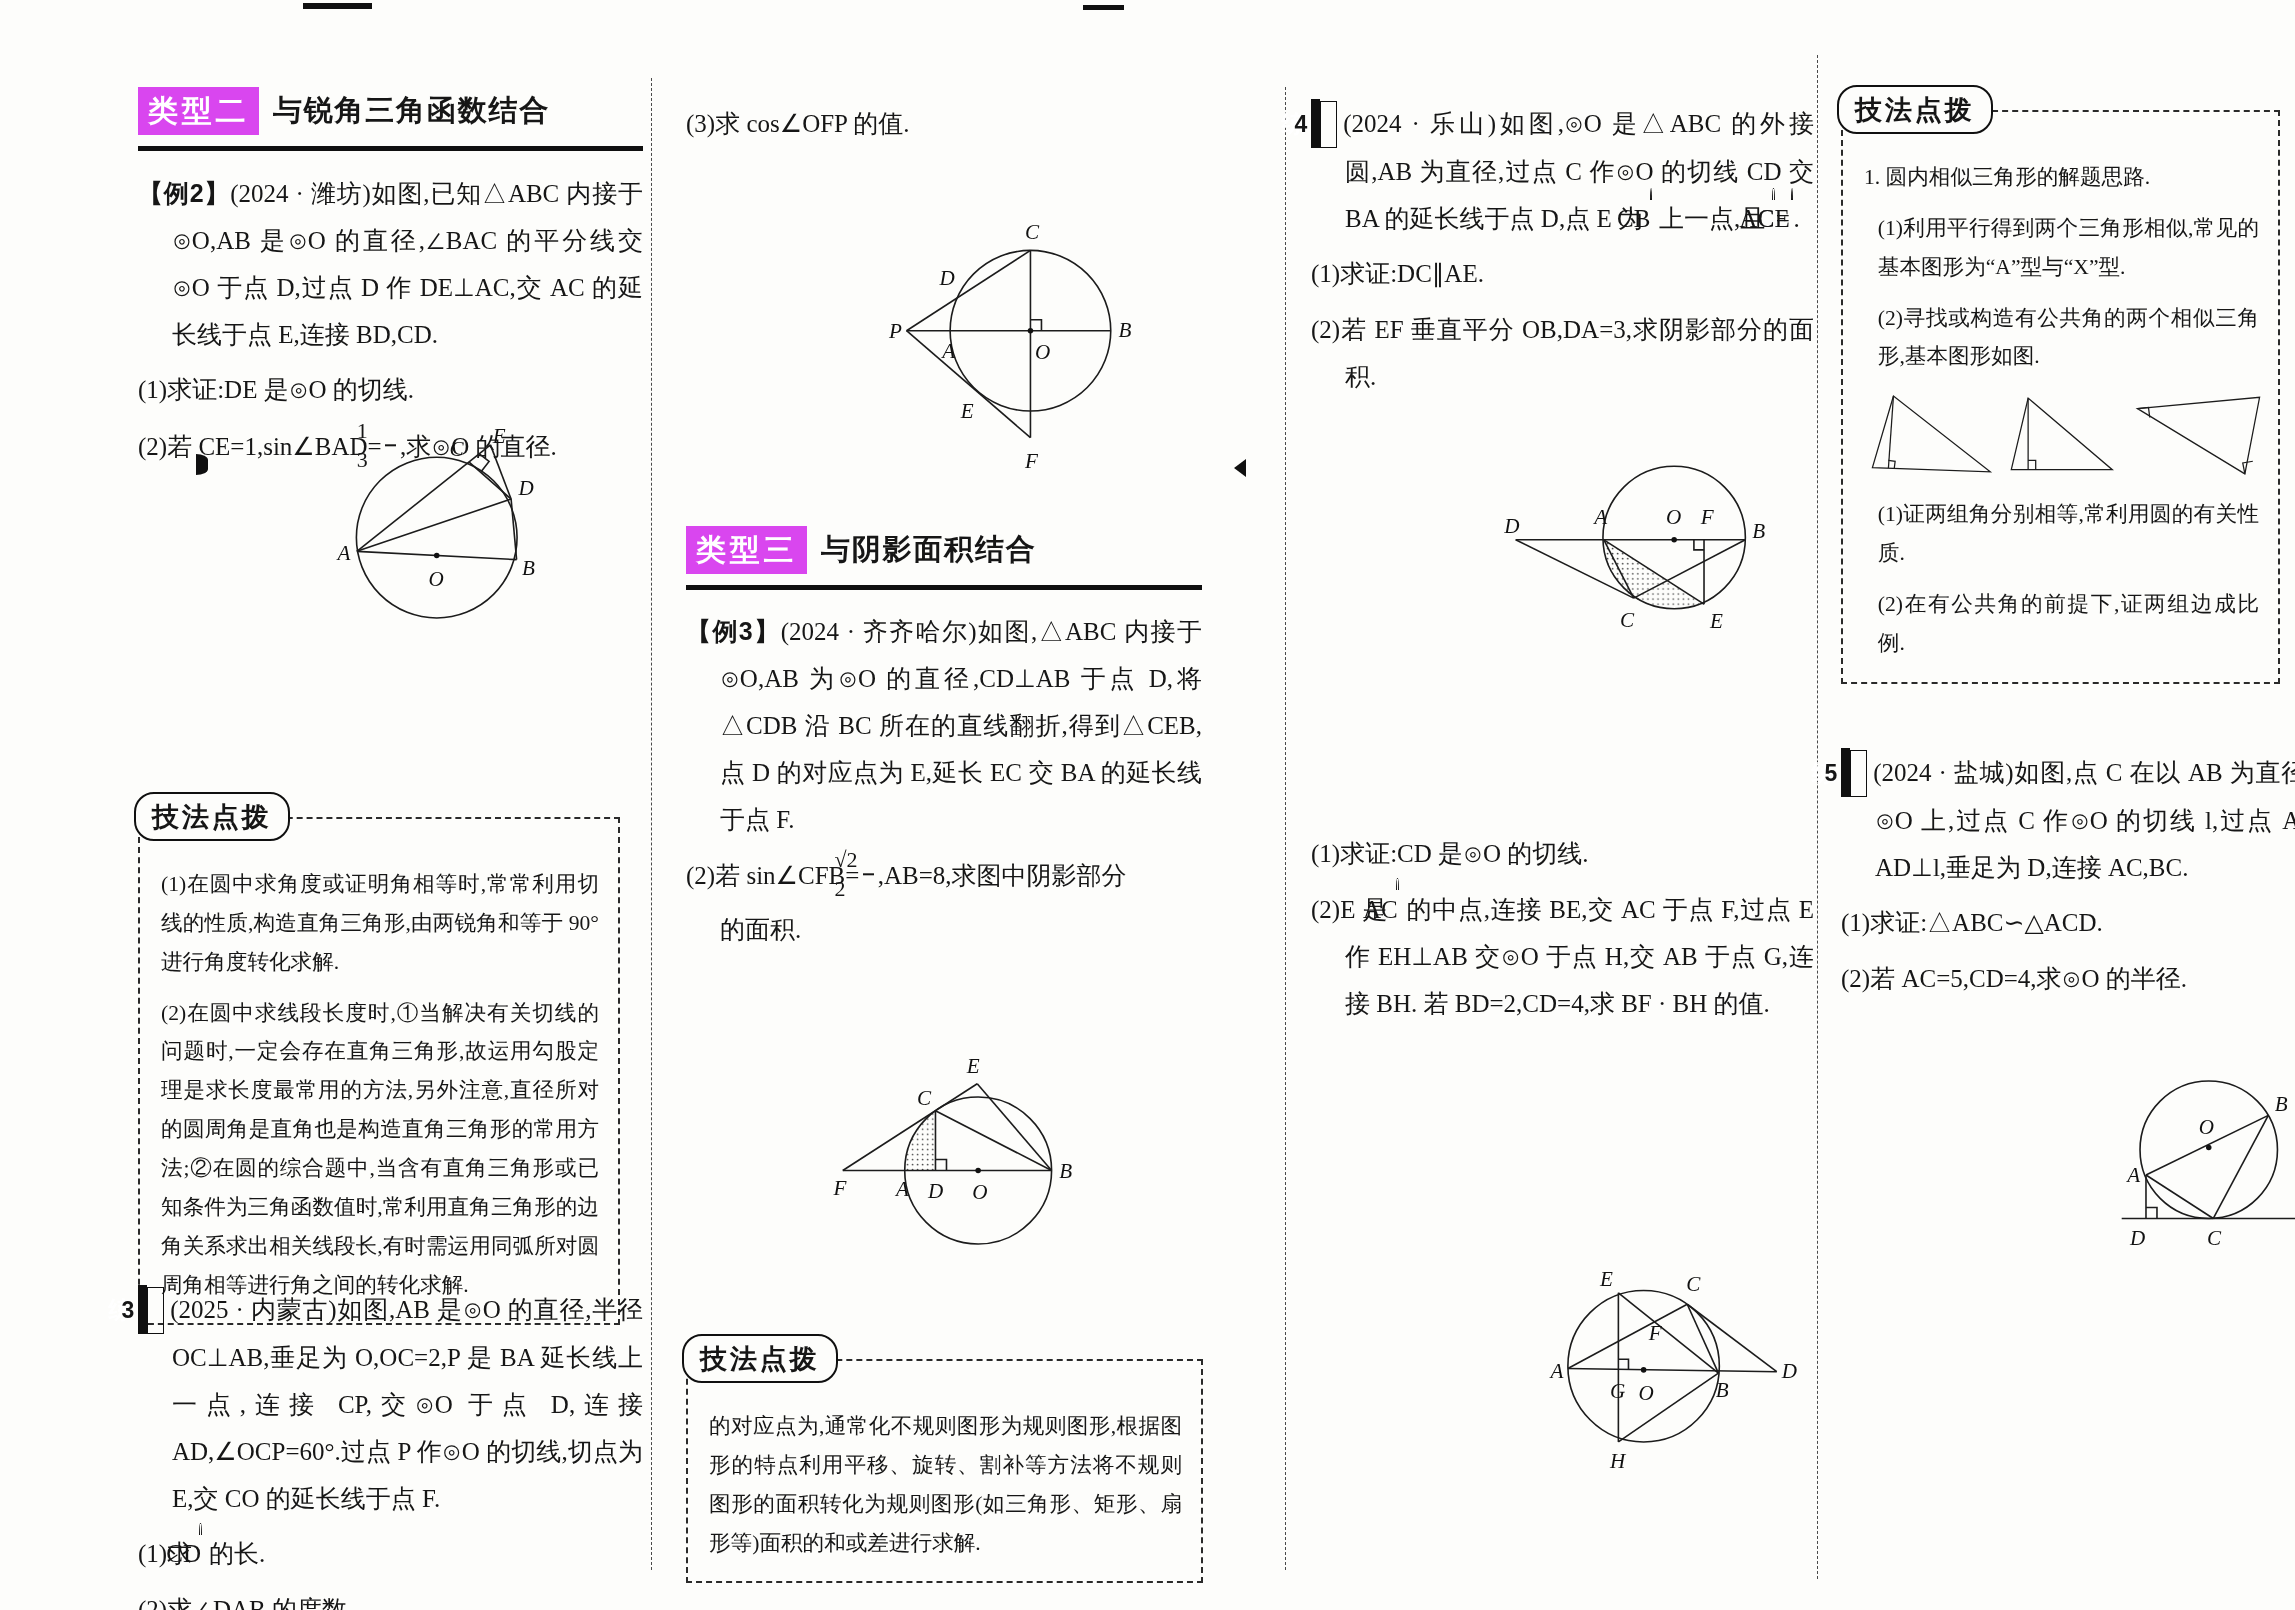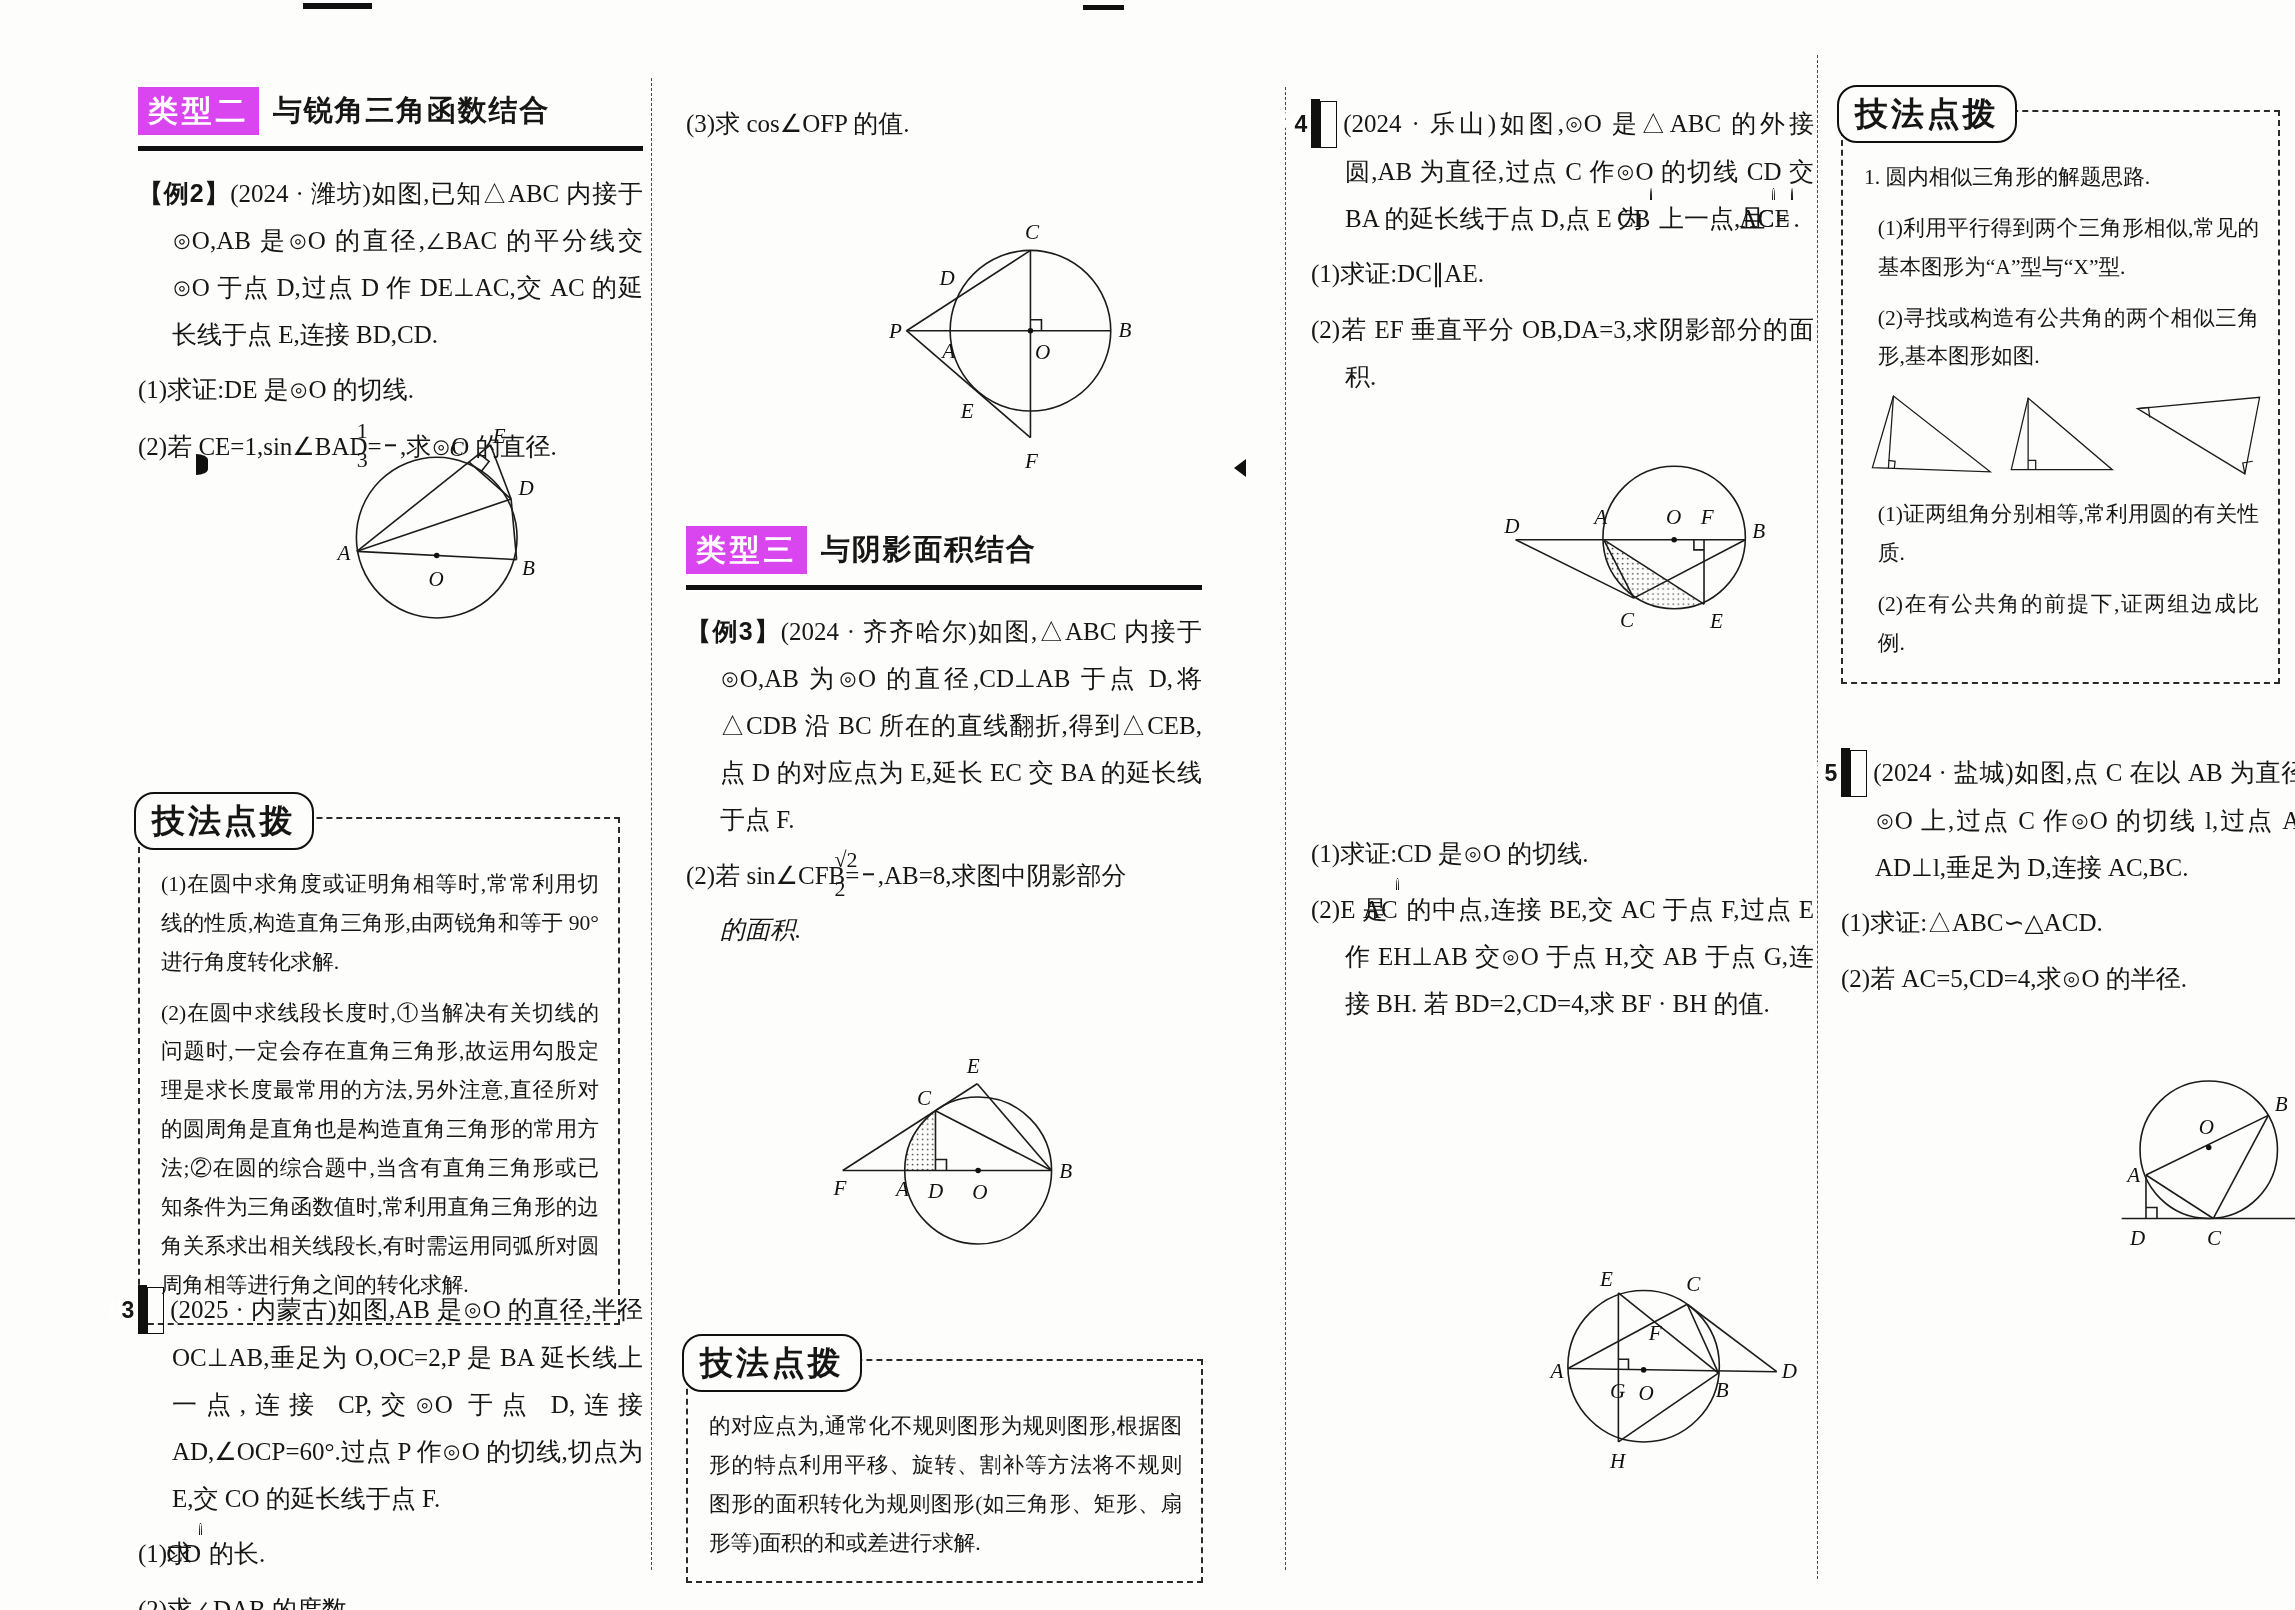--- a/index.html
+++ b/index.html
@@ -21,21 +21,21 @@
   .hang{padding-left:34px;text-indent:-34px;}
   .qline{padding-left:34px;text-indent:-34px;margin-top:8.3px;}
   .ex-label{font-weight:bold;font-family:"Liberation Sans", sans-serif;}
   .pr-badge{display:inline-block;background:#101010;color:#fff;font-weight:bold;
             font-family:"Liberation Sans", sans-serif;font-size:24px;padding:1.8px 4.6px;}
   .pr-num{display:inline-block;border:1.8px solid #101010;font-weight:bold;
           font-family:"Liberation Sans", sans-serif;font-size:23px;padding:0.9px 7.3px;margin-right:6.4px;}
   .tips-box{position:absolute;border:2.3px dashed #2a2a2a;padding:46px 19px 19px 21px;}
   .tips-badge{position:absolute;top:-27px;left:-6.4px;background:#fdfdfb;border:2.3px solid #101010;
               border-radius:20px;font-weight:bold;font-family:"Liberation Sans", sans-serif;
-              font-size:33px;padding:4.6px 16.5px;letter-spacing:2.8px;}
+              font-size:27px;padding:4.6px 16.5px;letter-spacing:2.8px;}
   .tips-p{font-size:21.6px;line-height:1.8;margin:0 0 12px 0;text-align:justify;}
   .tips-p:last-child{margin-bottom:0;}
   .frac{display:inline-flex;flex-direction:column;align-items:center;vertical-align:middle;
         line-height:1.15;margin:0 3.7px;transform:translateY(-3.7px);font-size:22px;}
   .frac .num{border-bottom:2.3px solid #161616;padding:0 5.5px 0.9px 5.5px;}
   .frac .den{padding:0.9px 5.5px 0 5.5px;}
   .arc{position:relative;display:inline-block;padding:0 1.8px;}
   .arc::before{content:"";position:absolute;left:0.9px;right:0.9px;top:-7.3px;height:11px;
                border:1.8px solid #161616;border-bottom:none;border-radius:50% 50% 0 0 / 100% 100% 0 0;}
   svg{overflow:visible;}
@@ -136,21 +136,21 @@
       <span class="sec-badge">类型三</span>
       <span class="sec-title">与阴影面积结合</span>
     </div>
 
     <div class="blk" style="top:608px;">
       <p class="p hang"><span class="ex-label">【例3】</span><span>(2024 · 齐齐哈尔)</span><span>如图,△ABC 内接于⊙O,AB 为⊙O 的直径,CD⊥AB 于点 D,将△CDB 沿 BC 所在的直线翻折,得到△CEB,点 D 的对应点为 E,延长 EC 交 BA 的延长线于点 F.</span></p>
       <p class="p qline"><span>(2)若 sin∠CFB=</span><span class="frac">
             <span class="num">√2</span>
             <span class="den">2</span>
           </span><span>,AB=8,求图中阴影部分</span></p>
-      <p class="p" style="padding-left:34px;font-style:italic;">的面积.</p>
+      <p class="p" style="padding-left:34px;">的面积.</p>
     </div>
 
     <svg style="position:absolute;left:129px;top:1042px;" width="285" height="257" viewBox="0 0 620 560">
       <defs>
         <pattern id="dots1" width="11" height="11" patternUnits="userSpaceOnUse">
           <circle cx="3" cy="3" r="1.8" fill="#444"></circle>
         </pattern>
       </defs>
       <path d="M196,280 A160,160 0 0 1 262,150 L262,280 Z" fill="url(#dots1)" stroke="none"></path>
       <g fill="none" stroke="#1c1c1c" stroke-width="3.5">

